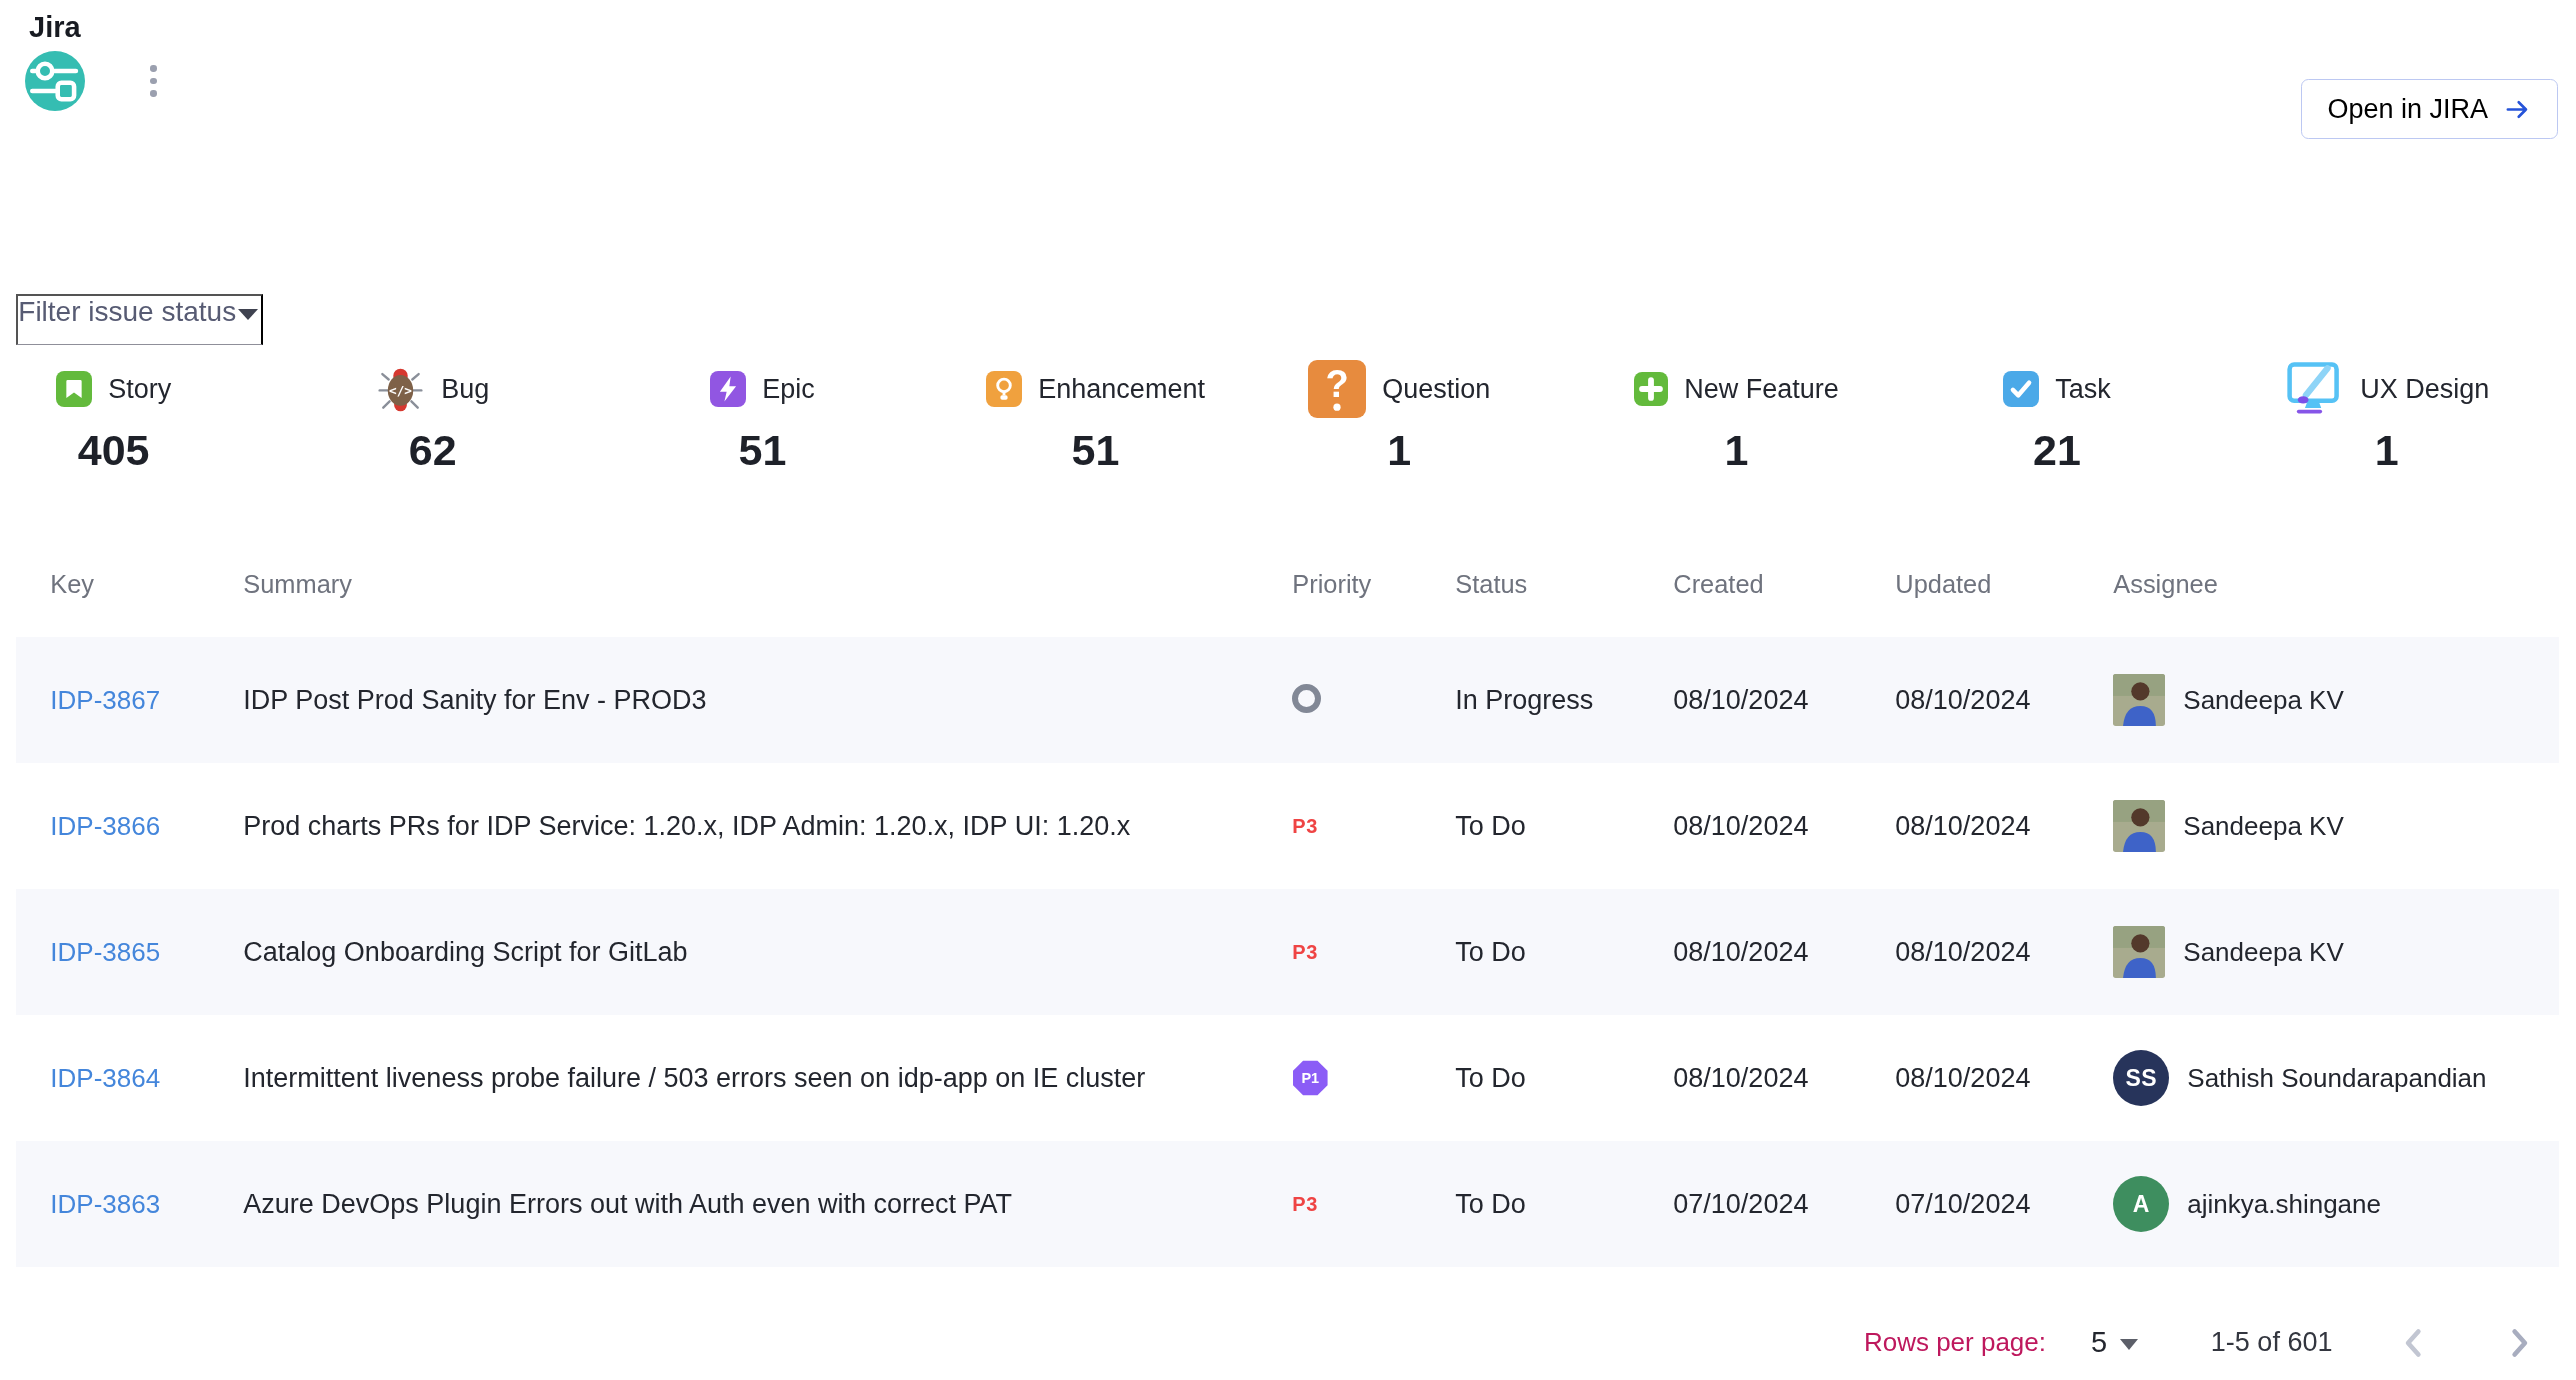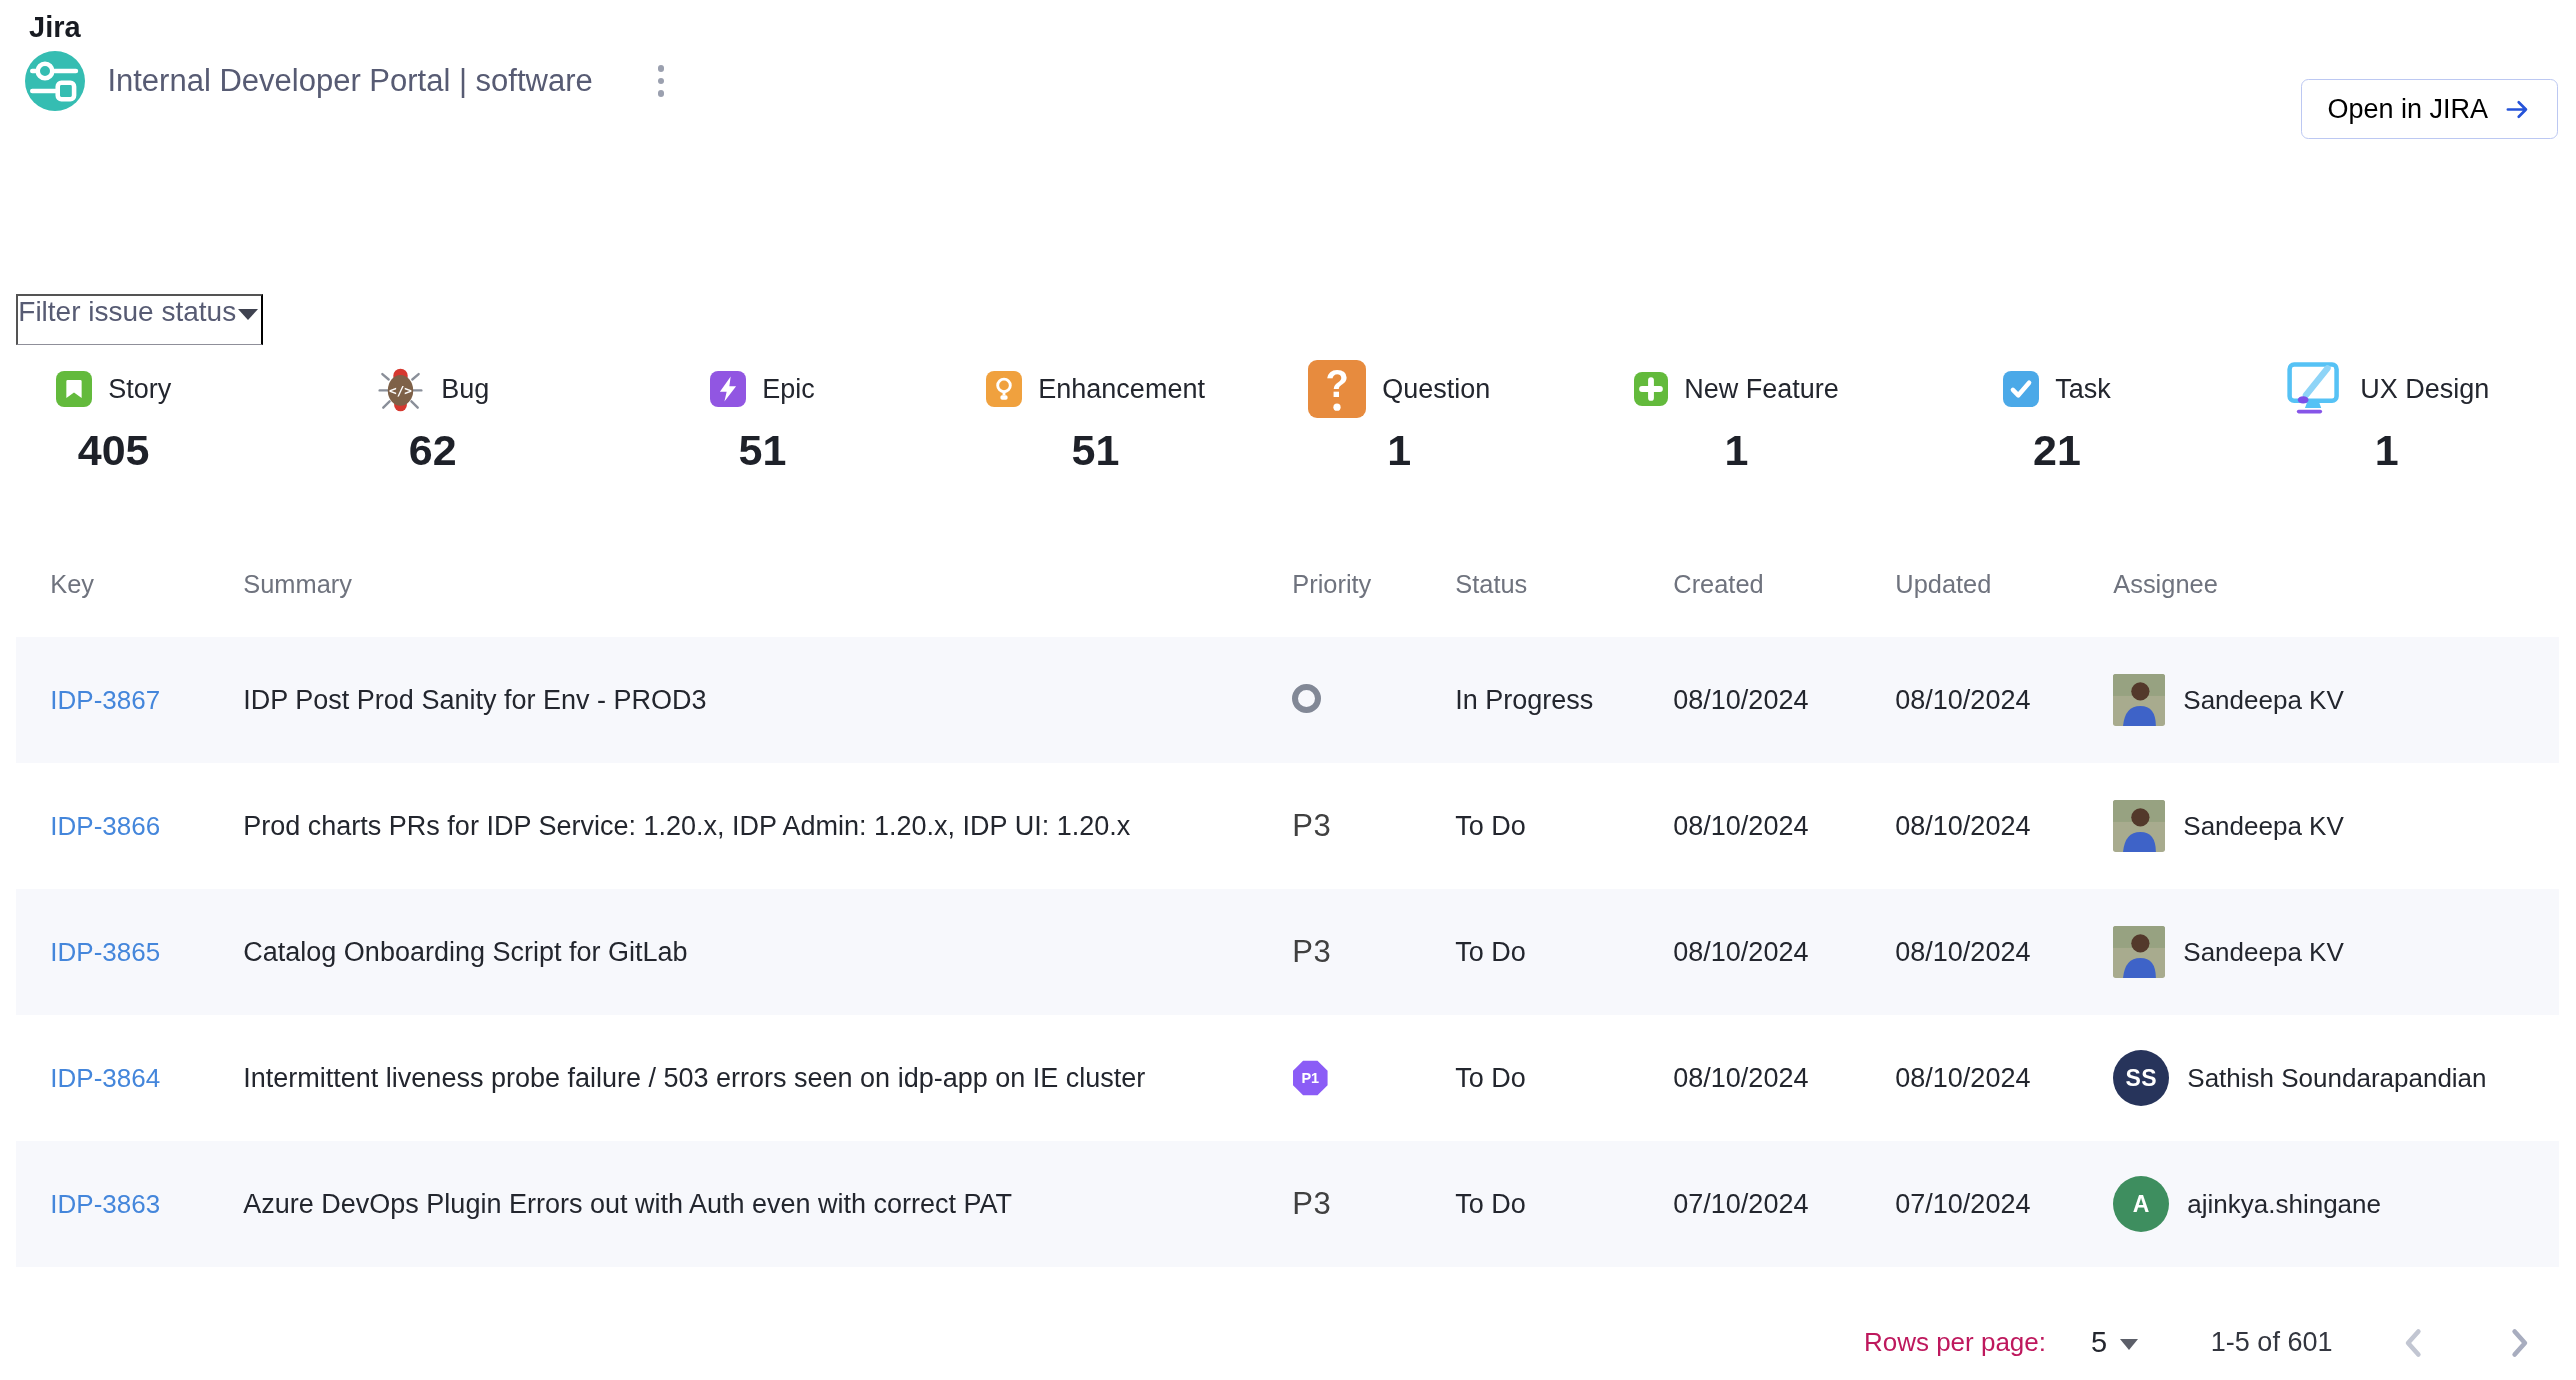--- a/index.html
+++ b/index.html
@@ -37,21 +37,21 @@
   .t-row { display: grid; grid-template-columns: 227px 1049px 163px 218px 222px 218px 1fr; align-items: center; }
   .t-head { height: 106px; }
   .t-head .t-cell { font-size: 25.4px; color: #6F737E; font-weight: 400; }
   .t-body .t-row { height: 126px; }
   .t-body .t-row:nth-child(odd) { background: #F7F8FC; }
   .t-cell { overflow: hidden; white-space: nowrap; }
   .t-cell.c-key { padding-left: 34px; }
   .key-link { font-size: 26px; color: #4486DB; text-decoration: none; cursor: pointer; }
   .c-summary, .c-status, .c-created, .c-updated { font-size: 27px; color: #23262E; }
   .ring { width: 29px; height: 29px; border: 6.3px solid #828896; border-radius: 50%; display: inline-block; }
-  .p3 { font-size: 31px; font-weight: 400; color: #404040; letter-spacing: 0.5px; }
+  .p3 { font-size: 20px; font-weight: 700; color: #ef4444; letter-spacing: 0.5px; }
   .p1 { width: 36px; height: 36px; background: #8b5cf6; color: #fff; font-size: 14.5px; font-weight: 700;
     display: inline-flex; align-items: center; justify-content: center;
     clip-path: polygon(30% 2%, 70% 2%, 98% 30%, 98% 70%, 70% 98%, 30% 98%, 2% 70%, 2% 30%); }
   .c-assignee { display: flex; align-items: center; gap: 18px; }
   .avatar-photo { width: 52px; height: 52px; border-radius: 2.7px; overflow: hidden; display: inline-flex; flex: 0 0 auto; }
   .avatar-initials { width: 56px; height: 56px; border-radius: 50%; color: #fff; font-size: 23px; font-weight: 700;
     display: inline-flex; align-items: center; justify-content: center; flex: 0 0 auto; letter-spacing: 0.5px; }
   .assignee-name { font-size: 26px; color: #23262E; }
 
   
@@ -72,21 +72,20 @@
 <div class="entity-row">
   <span class="entity-icon">
     <svg width="60" height="60" viewBox="0 0 66 66">
       <circle cx="33" cy="33" r="33" fill="#35BDB2"></circle>
       <line x1="8" y1="22" x2="56" y2="22" stroke="#fff" stroke-width="5" stroke-linecap="round"></line>
       <circle cx="22" cy="22" r="8" fill="#35BDB2" stroke="#fff" stroke-width="5"></circle>
       <line x1="8" y1="44" x2="40" y2="44" stroke="#fff" stroke-width="5" stroke-linecap="round"></line>
       <rect x="36" y="35" width="18" height="18" rx="4" fill="#35BDB2" stroke="#fff" stroke-width="5"></rect>
     </svg>
   </span>
-  <span class="entity-name">Internal Developer Portal | software</span>
   <button class="kebab-btn" aria-label="more options">
       <i></i>
       <i></i>
       <i></i>
     </button>
 </div>
 
 <button class="open-jira-btn">
   <span>Open in JIRA</span>
   <span style="display:inline-flex">

